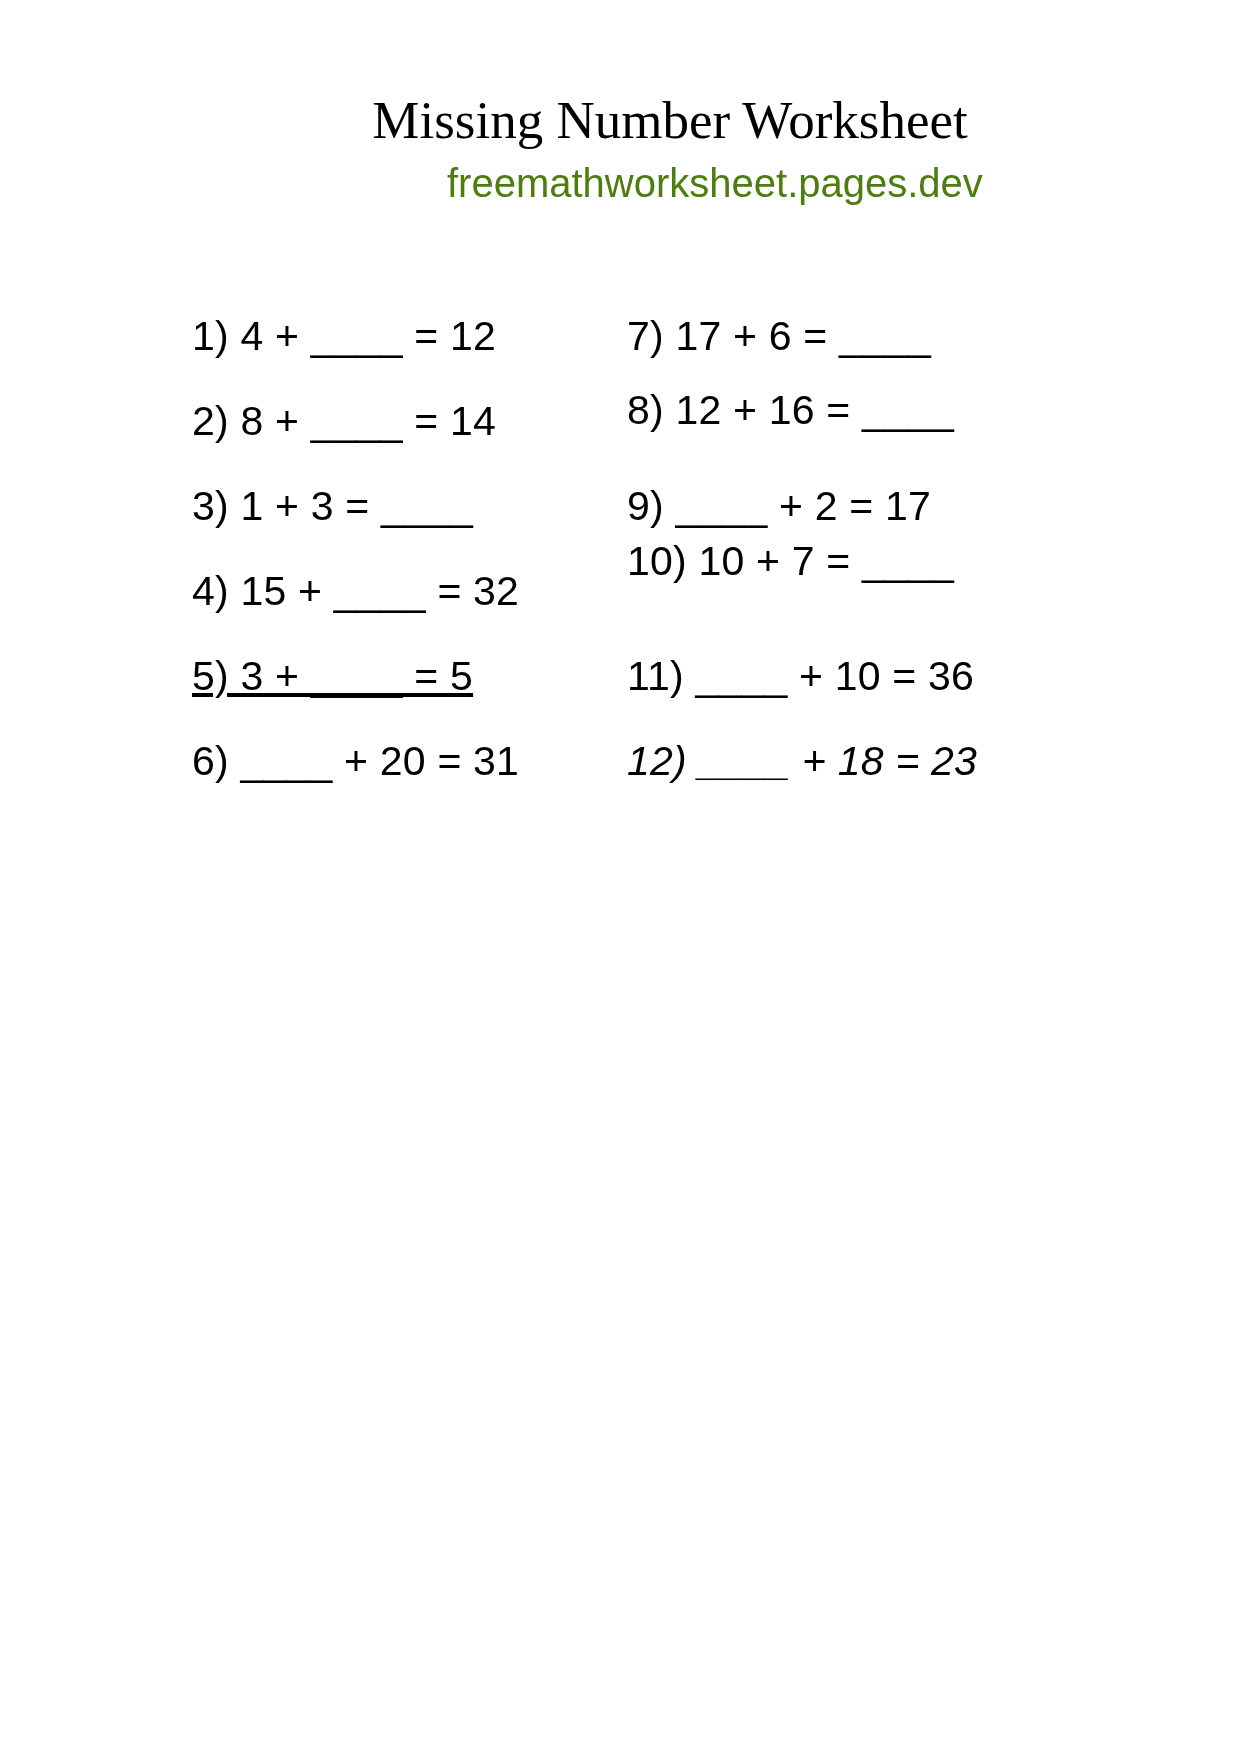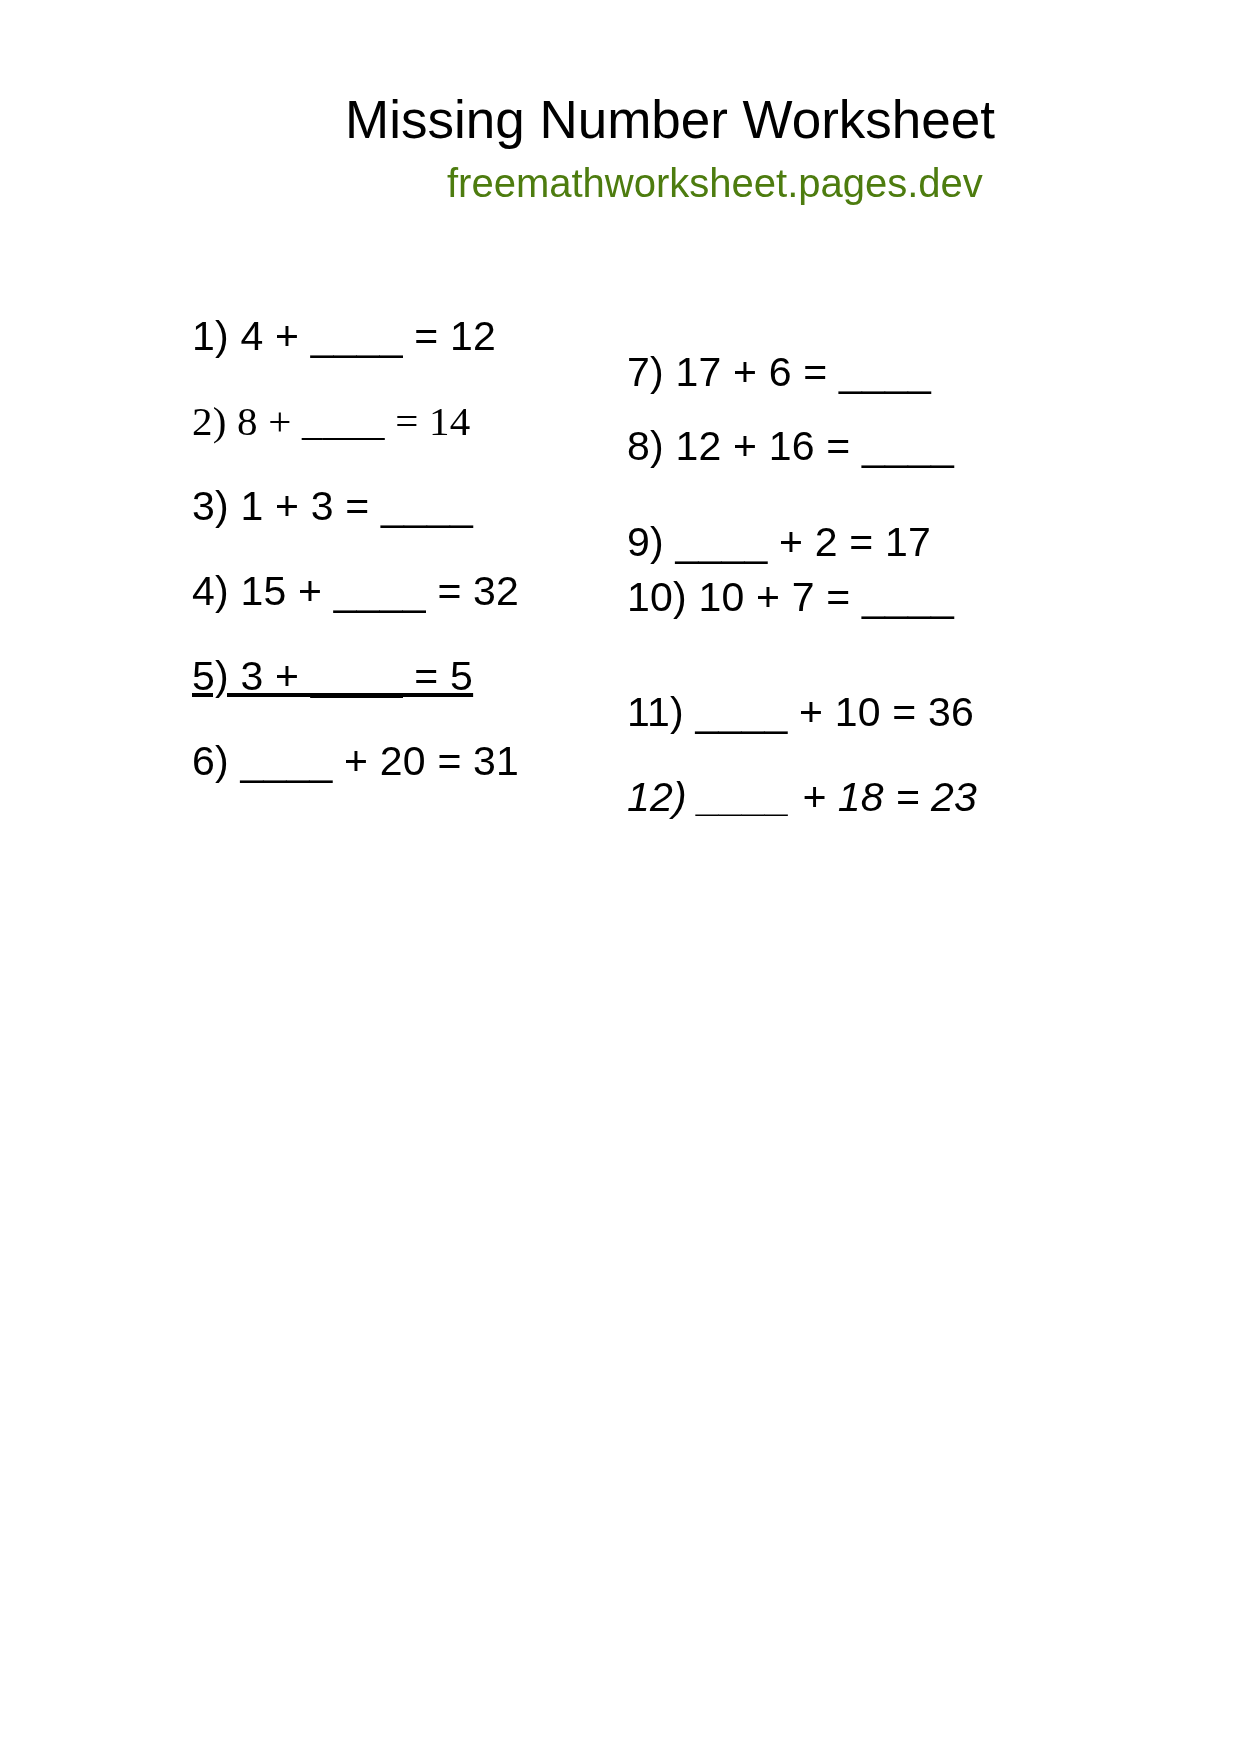--- a/index.html
+++ b/index.html
@@ -19,50 +19,51 @@
       position: absolute;
       left: 0;
       width: 1240px;
       top: 88px;
       text-align: center;
       font-size: 53px;
       line-height: 64px;
       padding-left: 100px;
       box-sizing: border-box;
       white-space: nowrap;
+      font-family: Liberation Serif, serif;
     }
     .subtitle {
       position: absolute;
       left: 447px;
       top: 158px;
       font-size: 40px;
       line-height: 50px;
       color: #4d7c0f;
       white-space: nowrap;
     }
     .problem {
       position: absolute;
       font-size: 41px;
       line-height: 50px;
       white-space: nowrap;
       letter-spacing: 0.2px;
     }
     .col-left { left: 192px; }
-    .col-right { left: 627px; margin-top: 36px; }
+    .col-right { left: 627px; }
   </style>
 </head>
 <body>
 
 <div>
   <div class="title">Missing Number Worksheet</div>
   <div class="subtitle">freemathworksheet.pages.dev</div>
 
   <div>
     <div class="problem col-left" style="top:311px;">1) 4 + ____ = 12</div>
-    <div class="problem col-left" style="top:396px;font-family:Liberation Serif, serif;">2) 8 + ____ = 14</div>
+    <div class="problem col-left" style="top:396px;">2) 8 + ____ = 14</div>
     <div class="problem col-left" style="top:481px;">3) 1 + 3 = ____</div>
     <div class="problem col-left" style="top:566px;">4) 15 + ____ = 32</div>
     <div class="problem col-left" style="top:651px;text-decoration:underline;">5) 3 + ____ = 5</div>
     <div class="problem col-left" style="top:736px;text-align:center;">6) ____ + 20 = 31</div>
   </div>
 
   <div>
     <div class="problem col-right" style="top:311px;">7) 17 + 6 = ____</div>
     <div class="problem col-right" style="top:385px;">8) 12 + 16 = ____</div>
     <div class="problem col-right" style="top:481px;">9) ____ + 2 = 17</div>

